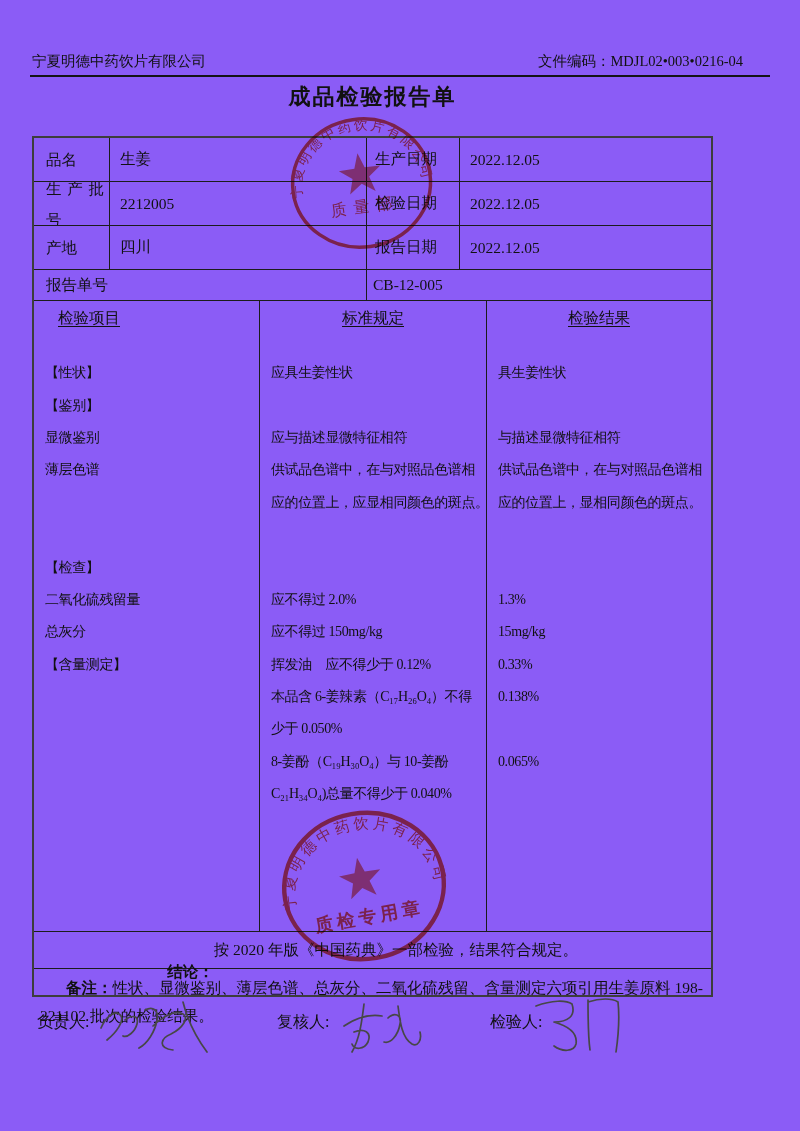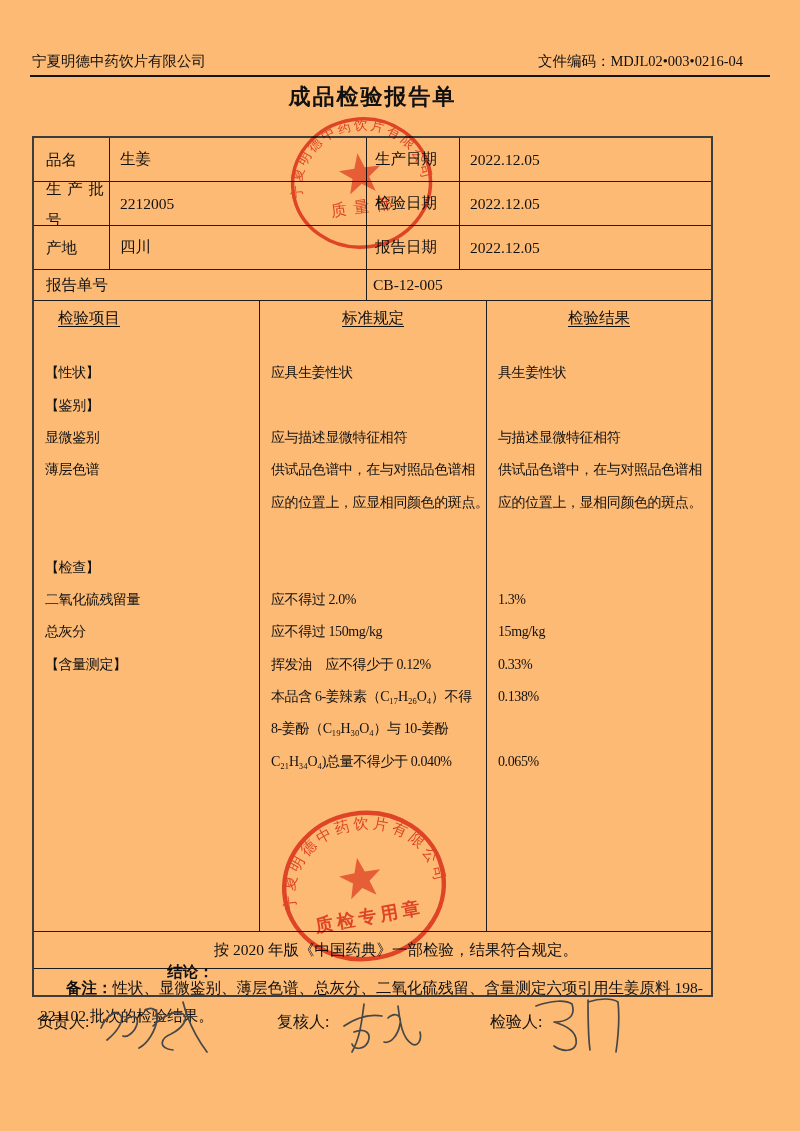--- a/index.html
+++ b/index.html
@@ -1,19 +1,19 @@
 <!DOCTYPE html>
 <html><head>
 <meta charset="utf-8">
 <style>
   :root{ --stamp:#dc4638; --line:#1c1c1c; --outer:#3d3d3d; }
   *{ margin:0; padding:0; box-sizing:border-box; }
   html,body{ background:#ffffff; }
   body{ font-family:"Liberation Serif","DejaVu Serif",serif; color:#111; }
-  .page{ position:relative; width:800px; height:1131px; background:#fdba74; overflow:hidden; }
+  .page{ position:relative; width:800px; height:1131px; background:#8b5cf6; overflow:hidden; }
 
   
   .doc-header{ position:absolute; left:32px; top:52px; width:711px; display:flex; justify-content:space-between; font-size:14.5px; }
   .header-rule{ position:absolute; left:30px; top:75px; width:740px; height:2px; background:#141414; }
   .doc-title{ position:absolute; left:32px; top:82px; width:681px; text-align:center; font-size:22px; font-weight:bold; letter-spacing:2px; }
 
   
   .tblwrap{ position:absolute; left:32px; top:136px; width:681px; height:861px; border:2px solid var(--outer); background:transparent; }
 
   .irow{ display:grid; grid-template-columns:76px 257px 93px 1fr; height:44px; border-bottom:1px solid var(--line); }
@@ -136,20 +136,21 @@
         <div class="bline"></div>
         <div class="bline">应与描述显微特征相符</div>
         <div class="bline">供试品色谱中，在与对照品色谱相</div>
         <div class="bline">应的位置上，应显相同颜色的斑点。</div>
         <div class="bline"></div>
         <div class="bline"></div>
         <div class="bline">应不得过 2.0%</div>
         <div class="bline">应不得过 150mg/kg</div>
         <div class="bline">挥发油　应不得少于 0.12%</div>
         <div class="bline">本品含 6-姜辣素（C₁₇H₂₆O₄）不得</div>
+        <div class="bline">少于 0.050%</div>
         <div class="bline">8-姜酚（C₁₉H₃₀O₄）与 10-姜酚</div>
         <div class="bline">C₂₁H₃₄O₄)总量不得少于 0.040%</div>
       </div>
       <div class="mcol">
         <div class="mhead center">
             <span class="u">检验结果</span>
           </div>
         <div class="spacer"></div>
         <div class="bline">具生姜性状</div>
         <div class="bline"></div>

